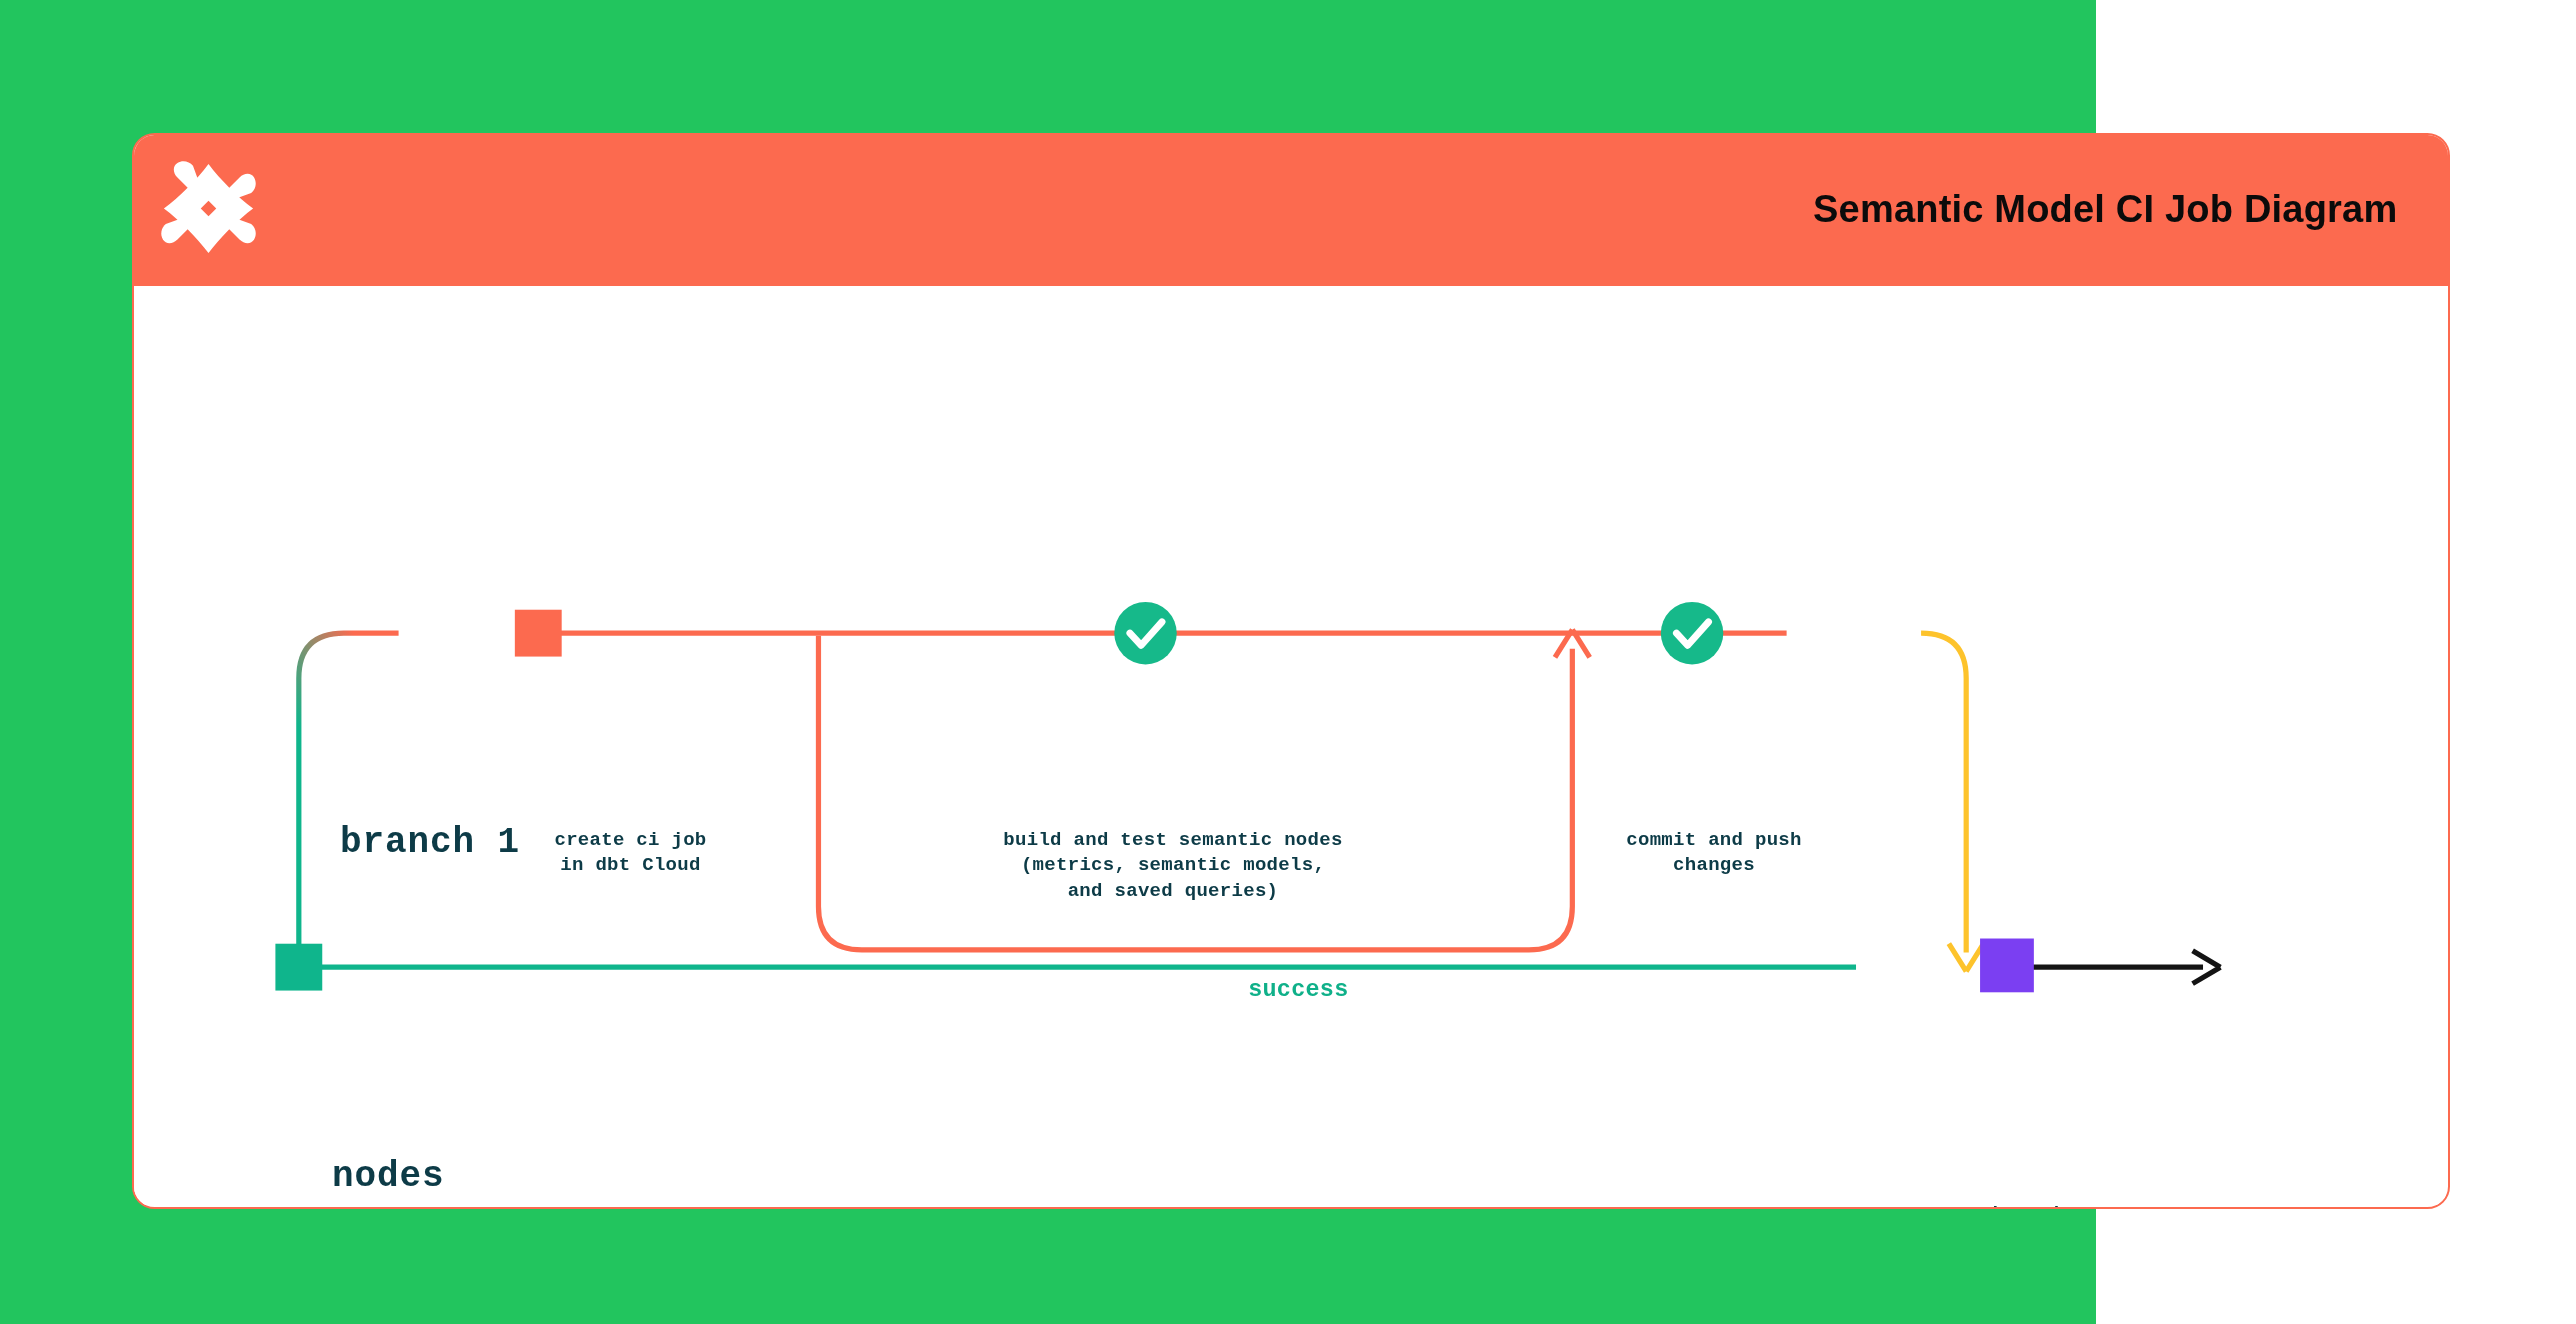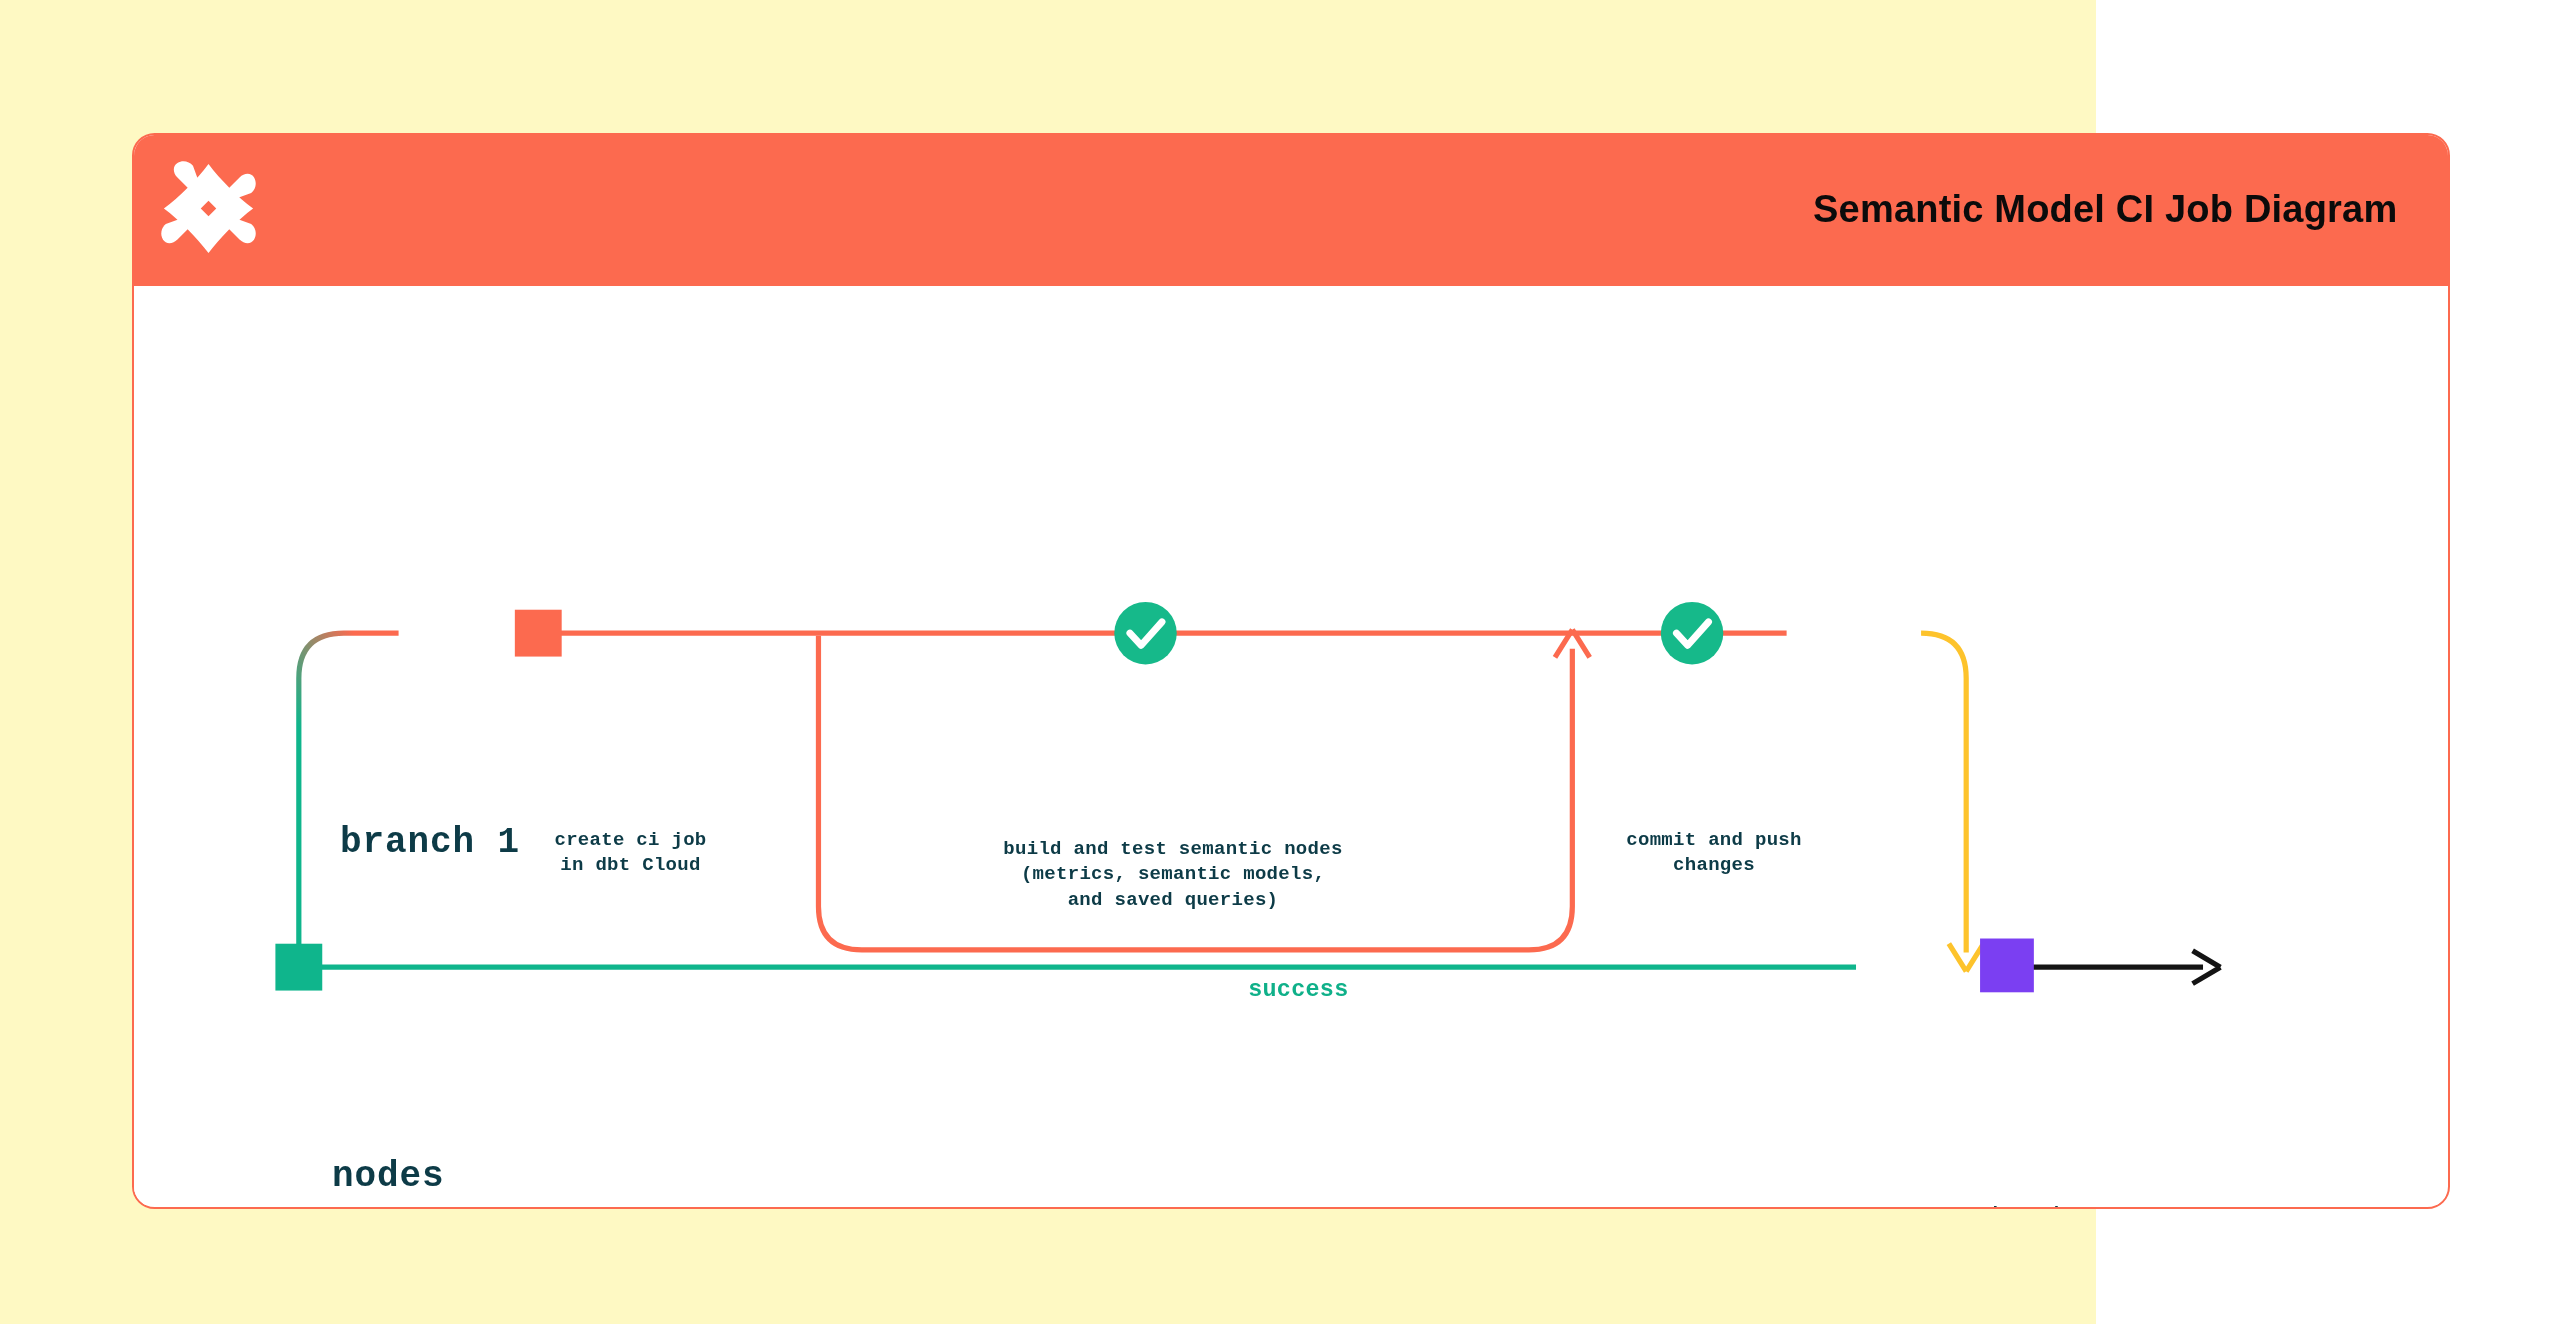--- a/index.html
+++ b/index.html
@@ -11,21 +11,21 @@
     width: 2576px;
     height: 1324px;
     font-family: "Liberation Sans", sans-serif;
     overflow: hidden;
   }
 
   #stage {
     position: relative;
     width: 2096px;
     height: 1324px;
-    background: #fef9c3;
+    background: #22c55e;
     text-decoration: underline;
   }
 
   
   .card {
     position: absolute;
     left: 132px;
     top: 133px;
     width: 2318px;
     height: 1076px;
@@ -107,21 +107,21 @@
     font-family: "Liberation Mono", "DejaVu Sans Mono", monospace;
     font-size: 19px;
     font-weight: 700;
     color: #0d3b47;
     line-height: 1.33;
     text-align: center;
     white-space: pre;
     letter-spacing: 0.3px;
   }
   .node-label.n1 { left: 362px;  top: 542px; width: 269px; }
-  .node-label.n2 { left: 718px;  top: 542px; width: 642px; margin-top: 9px; }
+  .node-label.n2 { left: 718px;  top: 542px; width: 642px; }
   .node-label.n3 { left: 1398px; top: 542px; width: 364px; }
   .node-label.n4 { left: 1570px; top: 916px; width: 512px; }
 
   .loop-label {
     position: absolute;
     left: 1109px;
     top: 691px;
     width: 153px;
     text-align: left;
     font-family: "Liberation Mono", "DejaVu Sans Mono", monospace;

